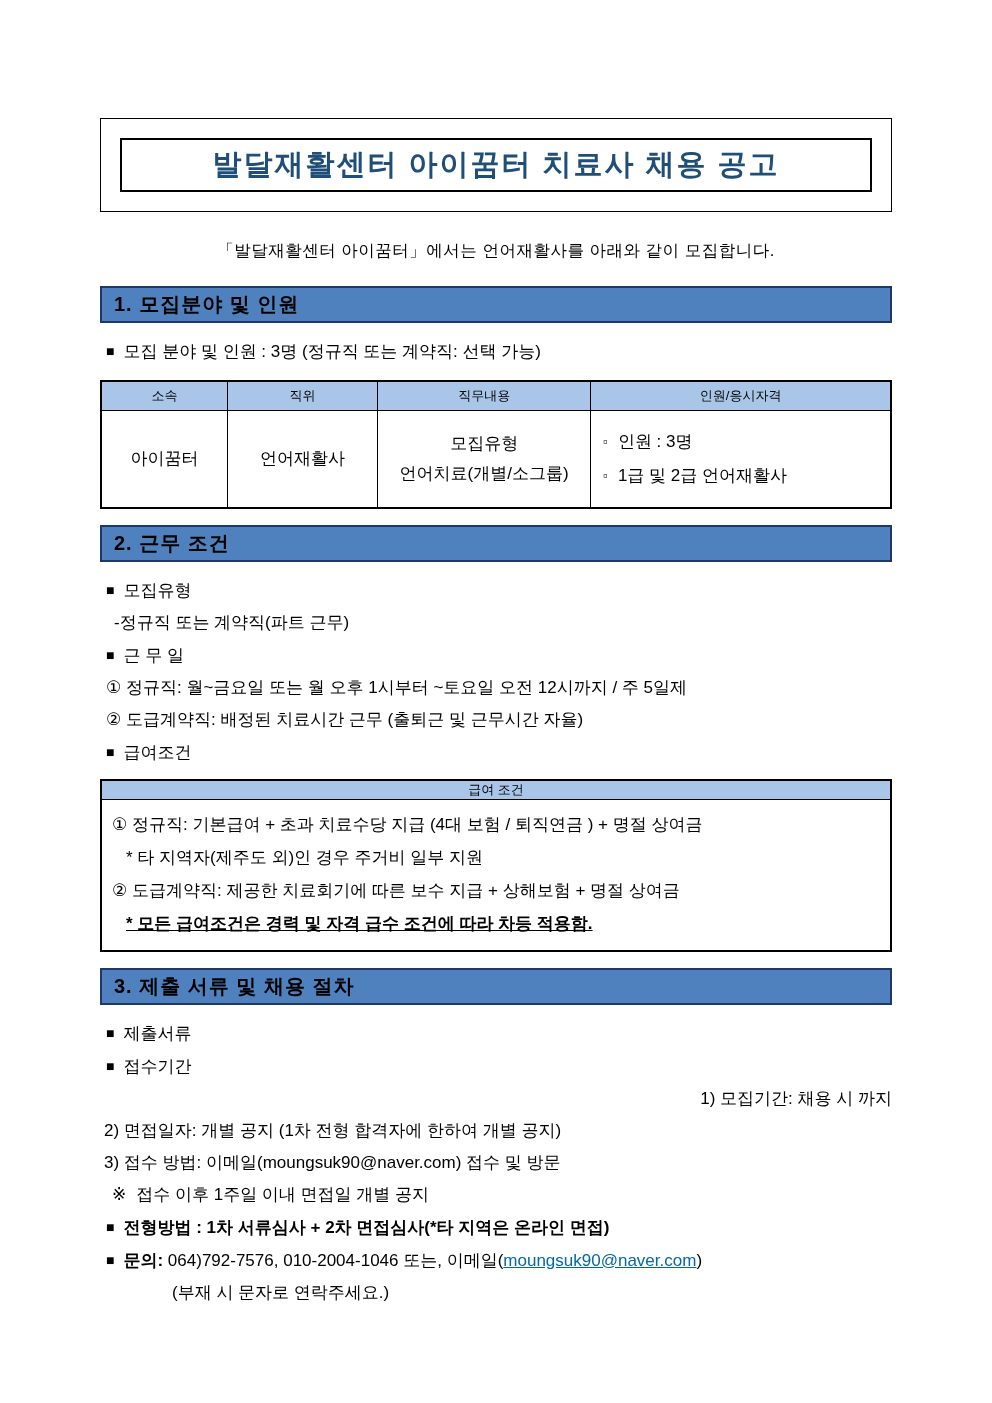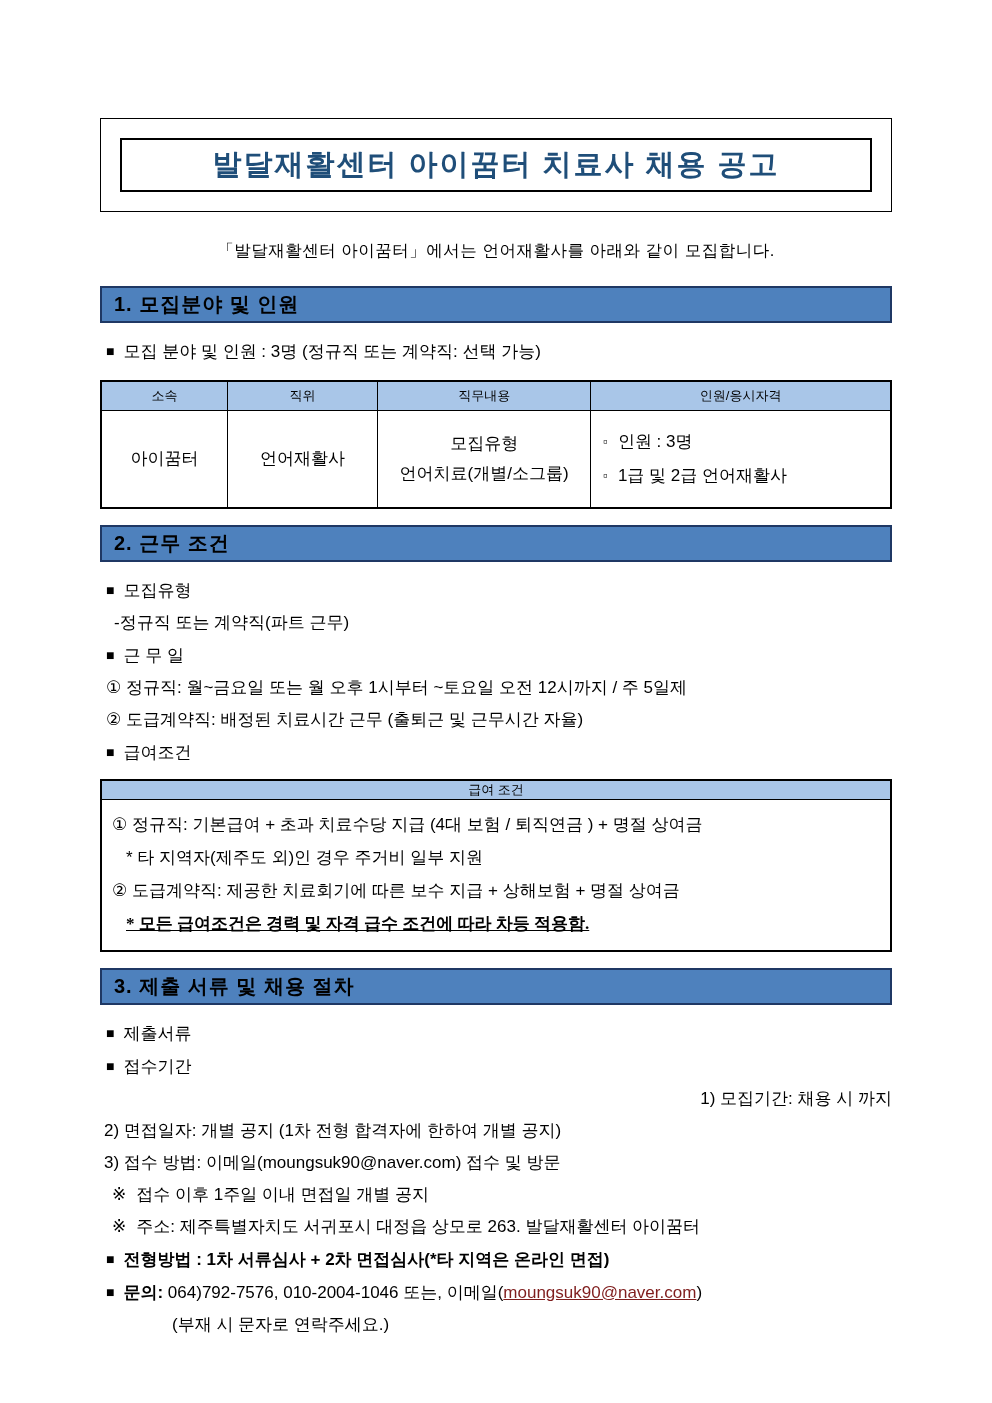--- a/index.html
+++ b/index.html
@@ -91,27 +91,27 @@
     margin-right: 10px;
     vertical-align: 1px;
   }
 
   .salary-table { margin-top: 10px; }
   .salary-table th { height: 16px; }
   .salary-table td { padding: 8px 4px 10px 10px; }
   .salary-line { line-height: 33px; white-space: nowrap; }
   .salary-line.indent { padding-left: 14px; }
   .salary-line.emph { font-weight: bold; padding-left: 14px; }
-  .salary-line.emph .u { text-decoration: underline; font-family: Liberation Serif, serif; }
+  .salary-line.emph .u { text-decoration: underline; }
 
   .underline-bold { font-weight: bold; text-decoration: underline; }
   .bold { font-weight: bold; }
   .note-line .ref { margin: 0 10px 0 12px; }
   .email-link {
-    color: #7f1d1d;
+    color: #0369a1;
     text-decoration: underline;
     cursor: pointer;
     margin-top: 6px;
   }
   .contact-note { padding-left: 72px; }
 </style>
 </head>
 <body>
 
 <div class="doc">
@@ -213,23 +213,20 @@
   </div>
   <div class="line">
     <span class="sq">■</span><span>접수기간</span>
   </div>
   <div class="line" style="padding-left:4px;text-align:right;">1) 모집기간: 채용 시 까지</div>
   <div class="line" style="padding-left:4px;">2) 면접일자: 개별 공지 (1차 전형 합격자에 한하여 개별 공지)</div>
   <div class="line" style="padding-left:4px;">3) 접수 방법: 이메일(moungsuk90@naver.com) 접수 및 방문</div>
   <div class="line note-line">
     <span class="ref">※</span><span>접수 이후 1주일 이내 면접일 개별 공지</span>
   </div>
-  <div class="line note-line">
-    <span class="ref">※</span><span>주소: 제주특별자치도 서귀포시 대정읍 상모로 263. 발달재활센터 아이꿈터</span>
-  </div>
   <div class="line bold">
     <span class="sq">■</span><span>전형방법 : 1차 서류심사 + 2차 면접심사(*타 지역은 온라인 면접)</span>
   </div>
   <div class="line">
     <span class="sq">■</span><span class="bold">문의:</span><span> 064)792-7576, 010-2004-1046 또는, 이메일(</span><a class="email-link">moungsuk90@naver.com</a><span>)</span>
   </div>
   <div class="line contact-note">(부재 시 문자로 연락주세요.)</div>
 
 </div>
 

